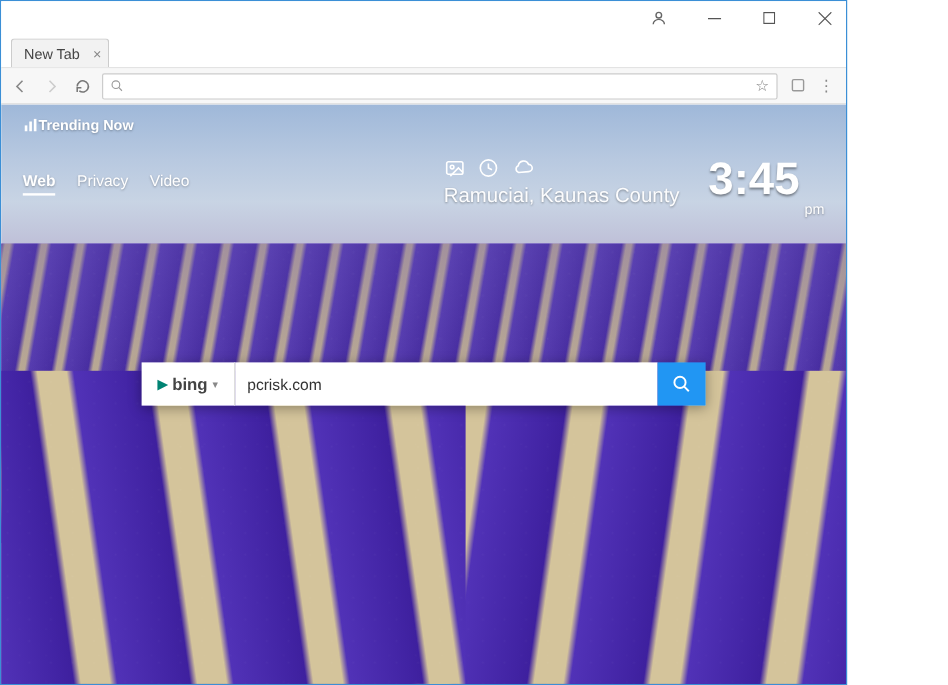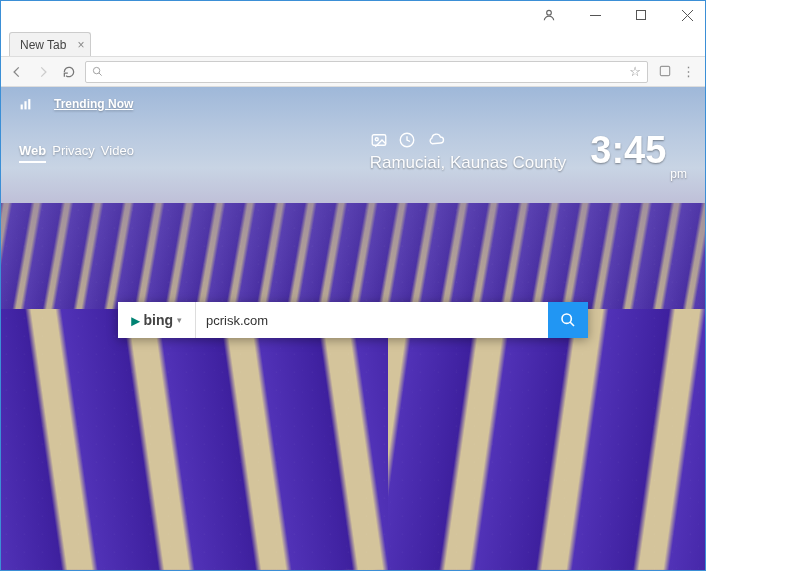--- a/index.html
+++ b/index.html
@@ -39,24 +39,24 @@
         repeating-linear-gradient(82deg, #4f34a8 0, #3c2290 60px, #d2c4a0 66px, #d2c4a0 90px, #4f34a8 96px) left/55% 100% no-repeat,
         repeating-linear-gradient(98deg, #4f34a8 0, #3c2290 60px, #d2c4a0 66px, #d2c4a0 90px, #4f34a8 96px) right/55% 100% no-repeat;
       filter: saturate(1.15);
     }
     .field-noise { position:absolute; top:24%; left:0; right:0; bottom:0;
       background: radial-gradient(2px 2px at 30% 40%, rgba(255,255,255,.08), transparent 60%),
                   radial-gradient(1.5px 1.5px at 70% 60%, rgba(255,255,255,.06), transparent 60%);
       background-size: 18px 18px, 22px 22px; mix-blend-mode: screen; opacity:.5;}
     
     
-    .trending { position: absolute; top: 10px; left: 18px; display: flex; align-items: center; gap: 22px; color: #fff; font-size: 12px; font-weight: 600; text-shadow: 0 1px 2px rgba(0,0,0,.3); text-decoration: underline;}
-    
-    
-    .page-nav { position: absolute; top: 56px; left: 18px; display: flex; gap: 6px; color: #fff; font-size: 13px; text-shadow: 0 1px 2px rgba(0,0,0,.3);}
+    .trending { position: absolute; top: 10px; left: 18px; display: flex; align-items: center; gap: 0; color: #fff; font-size: 12px; font-weight: 600; text-shadow: 0 1px 2px rgba(0,0,0,.3);}
+    
+    
+    .page-nav { position: absolute; top: 56px; left: 18px; display: flex; gap: 18px; color: #fff; font-size: 13px; text-shadow: 0 1px 2px rgba(0,0,0,.3);}
     .page-nav .active { font-weight: 700; border-bottom: 2px solid #fff; padding-bottom: 3px; }
     
     
     .widgets { position: absolute; top: 44px; right: 18px; display: flex; align-items: flex-start; gap: 24px; color: #fff; text-shadow: 0 1px 2px rgba(0,0,0,.4);}
     .weather { text-align: left;}
     .weather-icons { display: flex; gap: 10px; font-size: 16px; justify-content: flex-start;}
     .weather-loc { font-size: 17px; margin-top: 4px; opacity: .95;}
     .clock { display: flex; align-items: flex-start; }
     .clock .time { font-size: 38px; font-weight: 700; line-height: 1;}
     .clock .ampm { font-size: 12px; margin-left: 4px; margin-top: 36px;}

